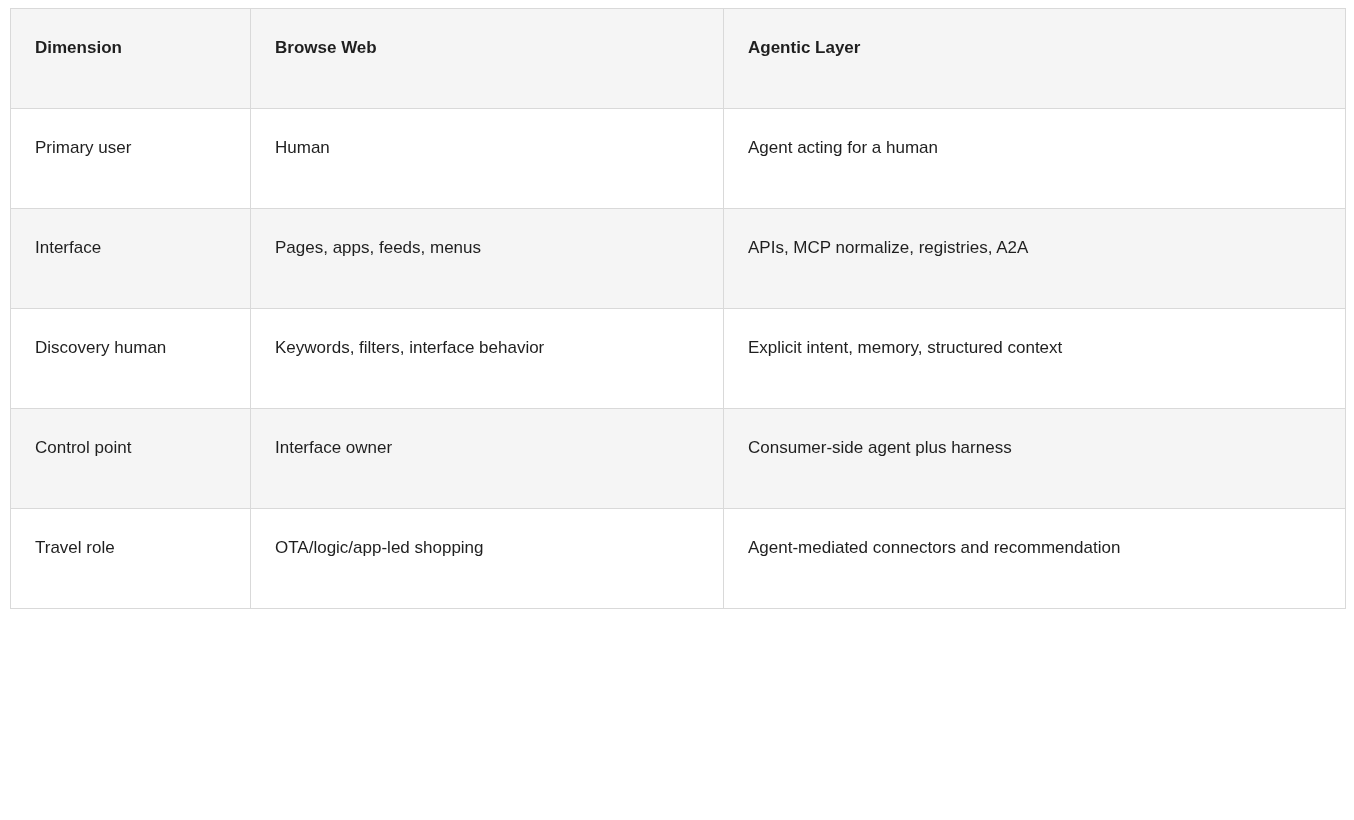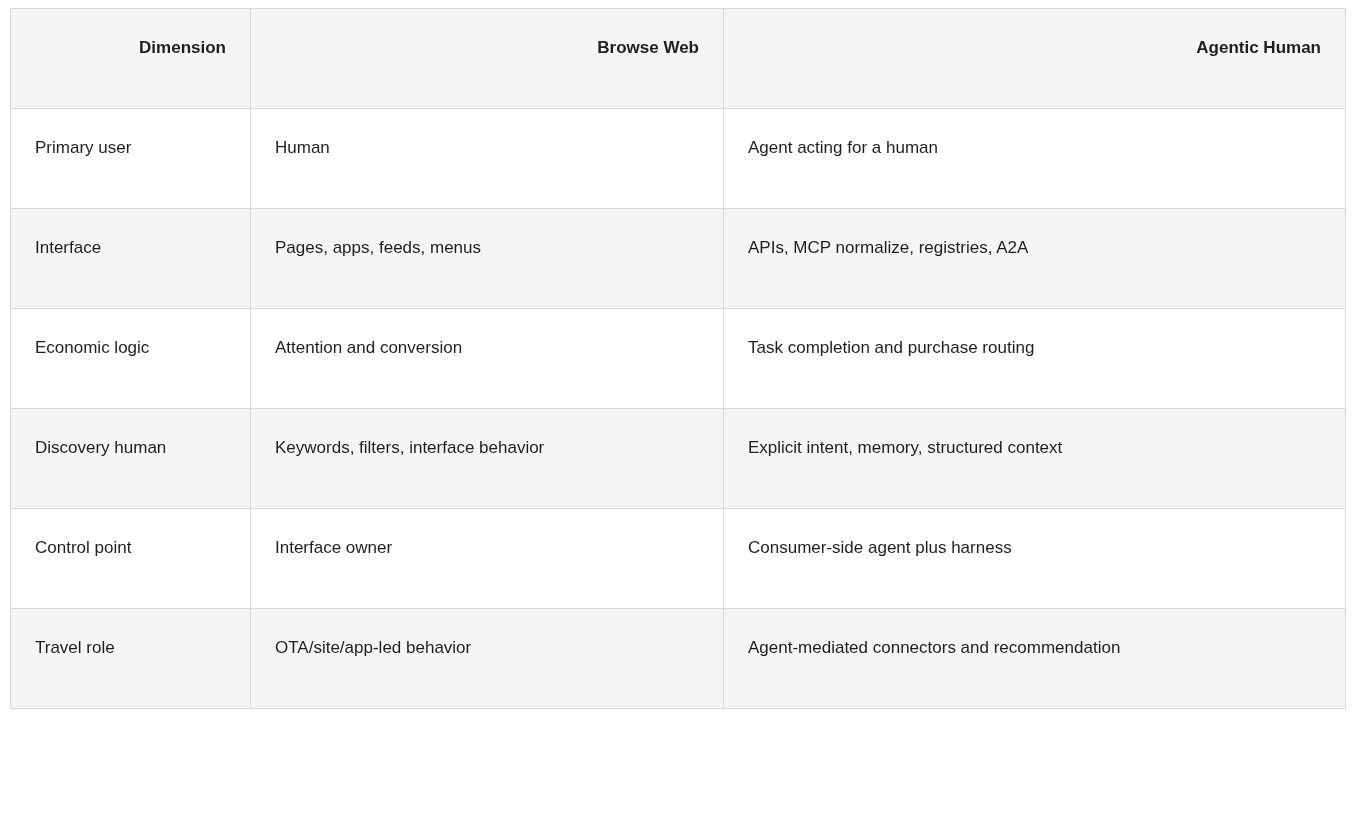--- a/index.html
+++ b/index.html
@@ -31,21 +31,21 @@
     box-sizing: border-box;
     height: 100px;
     vertical-align: top;
     font-size: 17px;
     line-height: 22px;
     padding: 28px 24px 8px 24px;
   }
   th {
     background: var(--header-bg, #f5f5f5);
     font-weight: 700;
-    text-align: right;
+    text-align: left;
   }
   td {
     background: var(--row-bg, #ffffff);
     font-weight: 400;
     text-align: left;
     margin-left: 28px;
   }
   tbody tr:nth-child(even) td {
     background: var(--row-alt-bg, #f5f5f5);
   }
@@ -57,49 +57,44 @@
   <table class="comparison-table">
     <colgroup>
       <col class="col-dimension">
       <col class="col-human-web">
       <col class="col-agentic-layer">
     </colgroup>
     <thead>
       <tr>
         <th>Dimension</th>
         <th>Browse Web</th>
-        <th>Agentic Human</th>
+        <th>Agentic Layer</th>
       </tr>
     </thead>
     <tbody>
       <tr>
         <td>Primary user</td>
         <td>Human</td>
         <td>Agent acting for a human</td>
       </tr>
       <tr>
         <td>Interface</td>
         <td>Pages, apps, feeds, menus</td>
         <td>APIs, MCP normalize, registries, A2A</td>
       </tr>
       <tr>
-        <td>Economic logic</td>
-        <td>Attention and conversion</td>
-        <td>Task completion and purchase routing</td>
-      </tr>
-      <tr>
         <td>Discovery human</td>
         <td>Keywords, filters, interface behavior</td>
         <td>Explicit intent, memory, structured context</td>
       </tr>
       <tr>
         <td>Control point</td>
         <td>Interface owner</td>
         <td>Consumer-side agent plus harness</td>
       </tr>
       <tr>
         <td>Travel role</td>
-        <td>OTA/site/app-led behavior</td>
+        <td>OTA/logic/app-led shopping</td>
         <td>Agent-mediated connectors and recommendation</td>
       </tr>
     </tbody>
   </table>
 </div>
 
 </body></html>

